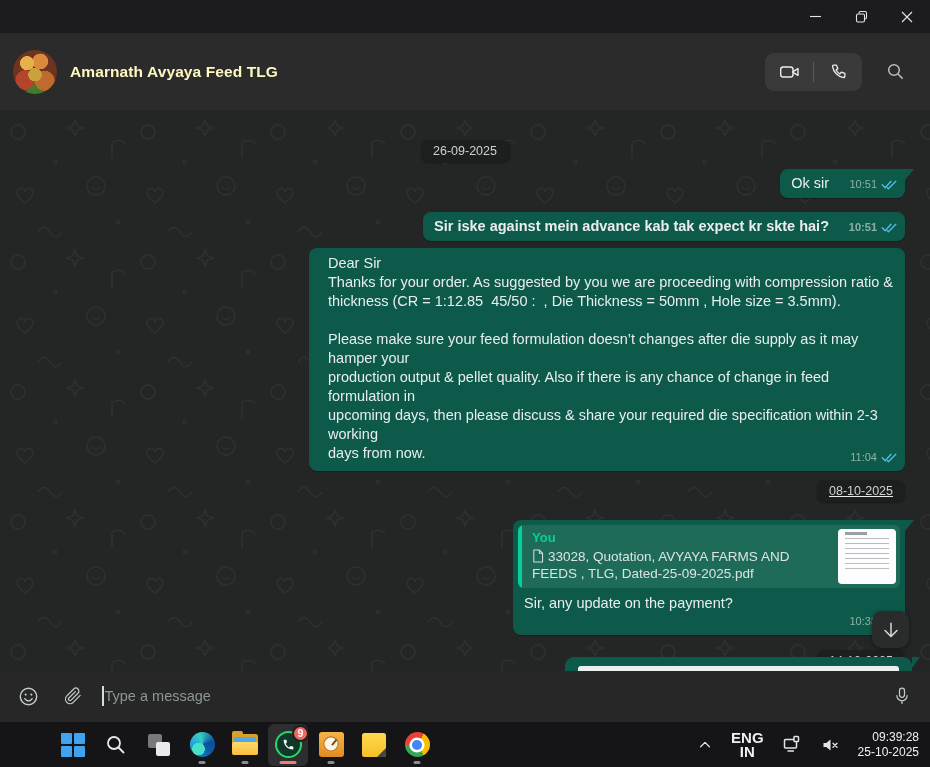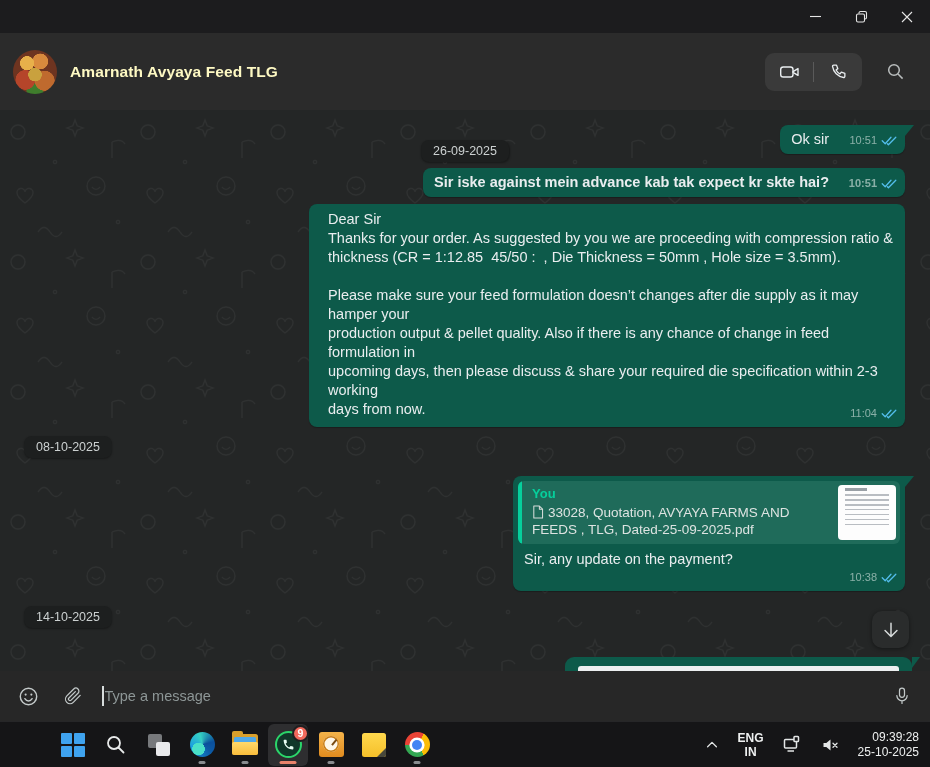--- a/index.html
+++ b/index.html
@@ -39,21 +39,21 @@
     display:flex; align-items:center; justify-content:center; }
   .hdr-search svg { stroke:#b9bdbd; fill:none; stroke-width:1.5; }
 
   
   .chat-area { position:relative; flex:1; background:#242626; overflow:hidden; }
   .doodles { position:absolute; inset:0; }
   .msgs { position:absolute; inset:0; padding:0 25px 0 24px; display:flex; flex-direction:column; }
   .row { display:flex; }
   .row.in  { justify-content:flex-start; }
   .row.out { justify-content:flex-end; }
-  .row.center { justify-content:flex-start; }
+  .row.center { justify-content:flex-end;text-decoration:underline; }
 
   .date-pill { background:#1d1f1f; color:#ccd1d1; font-size:12.5px; line-height:14px;
     padding:4px 12px; border-radius:8px; box-shadow:0 1px 2px rgba(0,0,0,.35); }
   .sticky-date { position:absolute; top:11px; left:50%; transform:translateX(-50%); z-index:6;margin-top:19px; }
 
   .bubble { position:relative; max-width:650px; border-radius:8px; font-size:14.5px;
     line-height:19px; color:#e9edef; box-shadow:0 1px 1px rgba(0,0,0,.25); cursor:pointer; }
   .bubble.in  { background:#363838; }
   .bubble.out { background:#0d5a4a; }
   .bubble .txt { white-space:pre-wrap; word-wrap:break-word; }
@@ -63,21 +63,21 @@
   .tail-l { border-top-left-radius:0; }
   .tail-l::before { content:""; position:absolute; top:0; left:-9px;
     border-top:11px solid #363838; border-left:9px solid transparent; }
   .meta { position:absolute; right:8px; bottom:4px; display:flex; align-items:center; gap:4px; }
   .meta .time { font-size:11px; color:rgba(227,237,234,.58); }
   .meta svg { display:block; }
 
   .m-in1  { margin-top:18px; }
   .m-in1 .bubble { padding:5px 52px 5px 11px; }
   .m-out1 { margin-top:15px; }
-  .m-out1 .bubble { padding:5px 76px 5px 11px; }
+  .m-out1 .bubble { padding:5px 76px 5px 11px;margin-top:44px; }
   .m-out2 { margin-top:14px;font-weight:bold; }
   .m-out2 .bubble { padding:5px 76px 5px 11px; }
   .m-out3 { margin-top:7px; }
   .m-out3 .bubble { padding:6px 12px 8px 19px; }
   .m-div1 { margin-top:9px; }
   .m-out4 { margin-top:18px; }
   .m-div2 { margin-top:15px; }
 
   .reply-bubble { width:392px; padding:5px 5px 20px 5px; }
   .quote { position:relative; display:block; width:100%; background:#1f6b5a; border-radius:6px;
@@ -177,21 +177,21 @@
       #34a853 240deg 360deg); }
   .ic-chrome::after { content:""; position:absolute; left:50%; top:50%; width:10px; height:10px;
     margin:-5px 0 0 -5px; border-radius:50%; background:#4285f4; box-shadow:0 0 0 2.6px #fff; }
   .tb-search svg { stroke:#e8eaea; fill:none; stroke-width:1.8; }
 
   .tb-tray { position:absolute; right:8px; top:0; bottom:0; display:flex; align-items:center;
     gap:13px; }
   .tray-btn { background:transparent; border:none; cursor:pointer; color:#e8eaea;
     display:flex; align-items:center; justify-content:center; padding:3px; }
   .tray-btn svg { stroke:#e3e6e6; fill:none; stroke-width:1.5; }
-  .lang { text-align:center; font-size:12px; line-height:14px; color:#eef0f0; font-weight:600; }
+  .lang { text-align:center; font-size:15px; line-height:14px; color:#eef0f0; font-weight:600; }
   .clock { text-align:right; font-size:12px; line-height:15px; color:#eef0f0; }
 </style>
 </head>
 <body>
 
 <div class="app">
 
   <div class="titlebar">
     <button class="win-btn">
       <svg width="13" height="13" viewBox="0 0 13 13">

